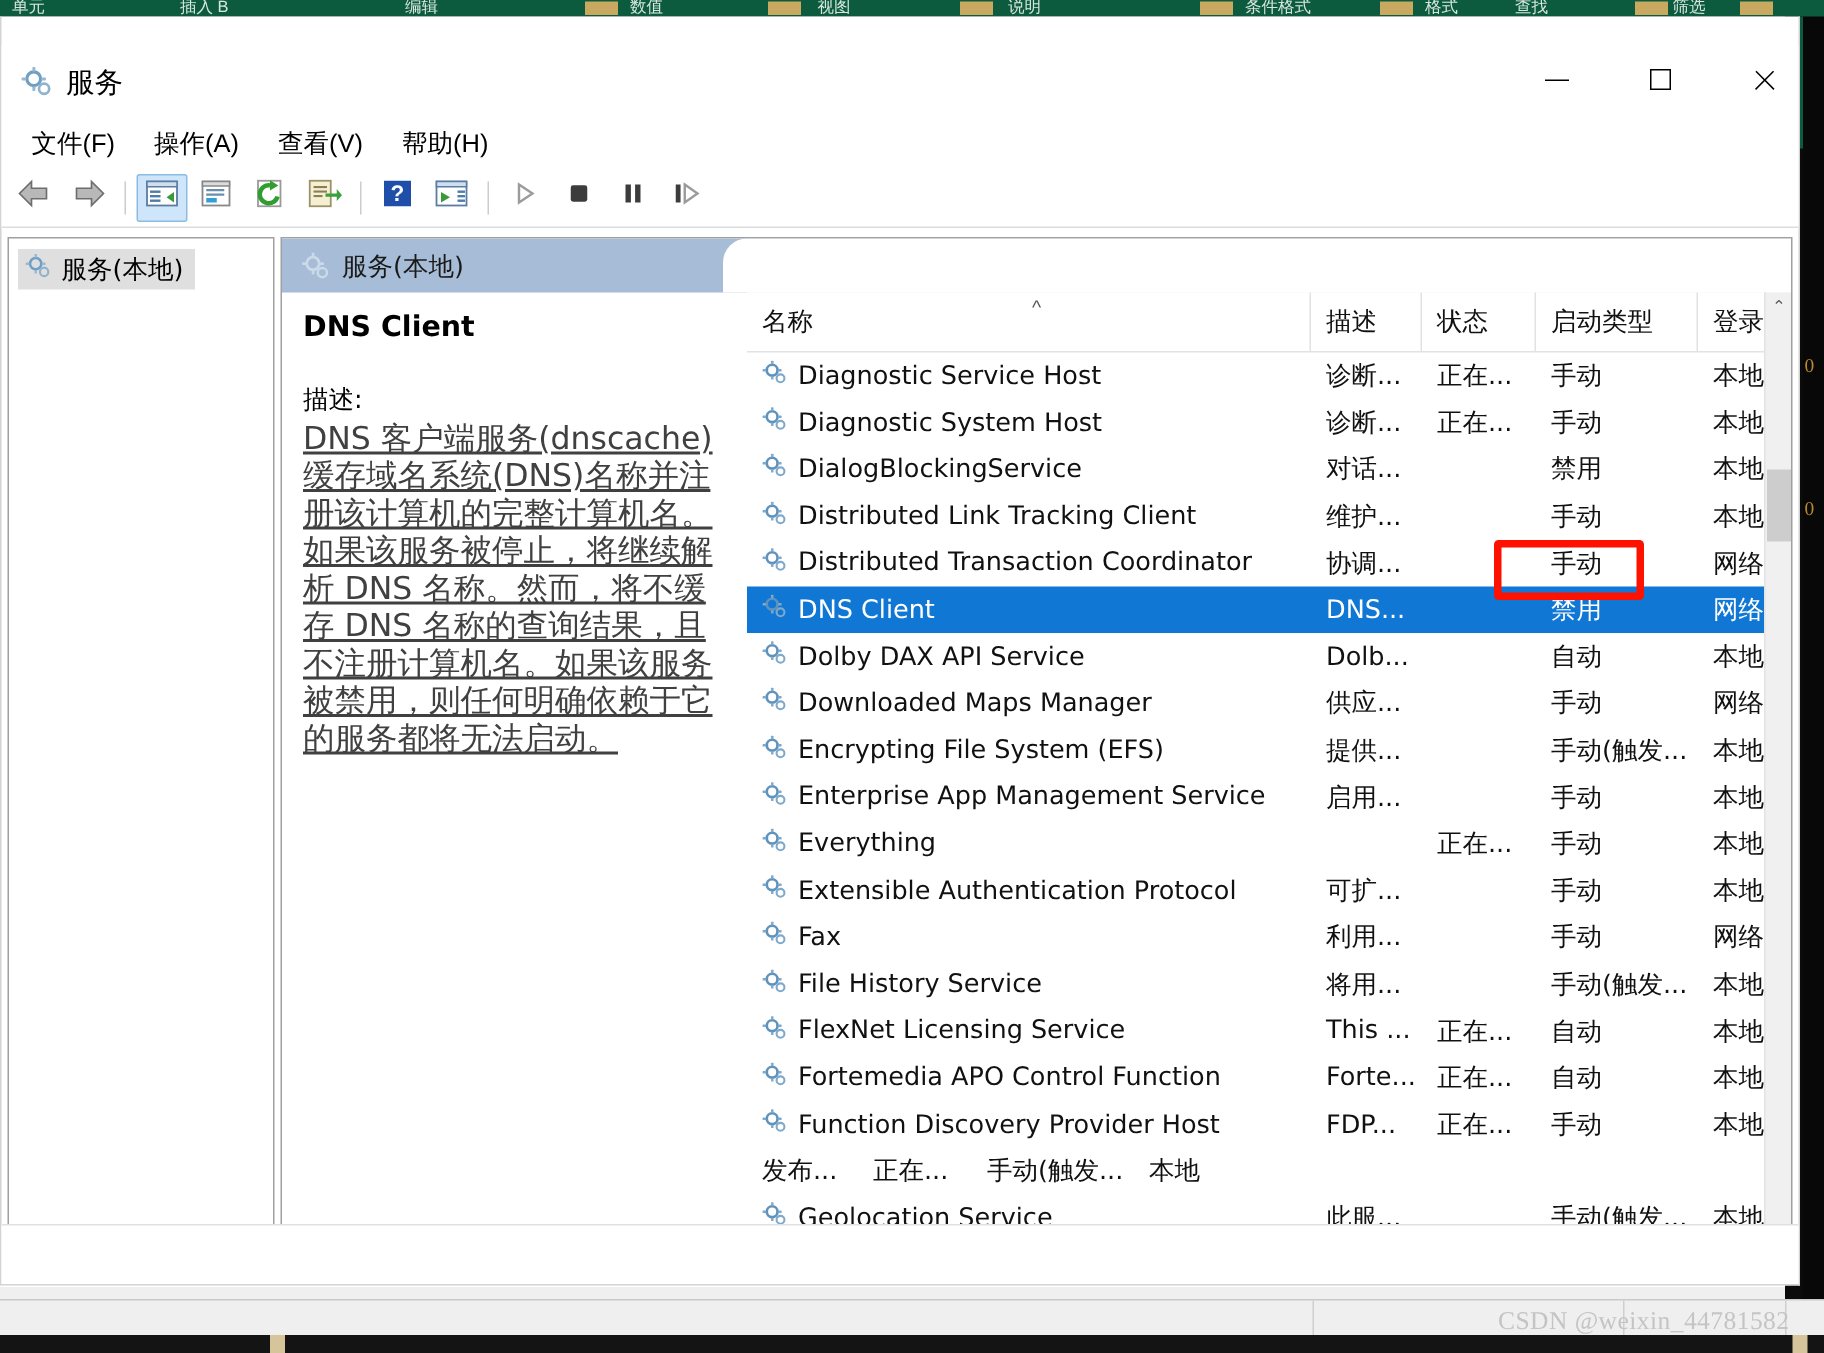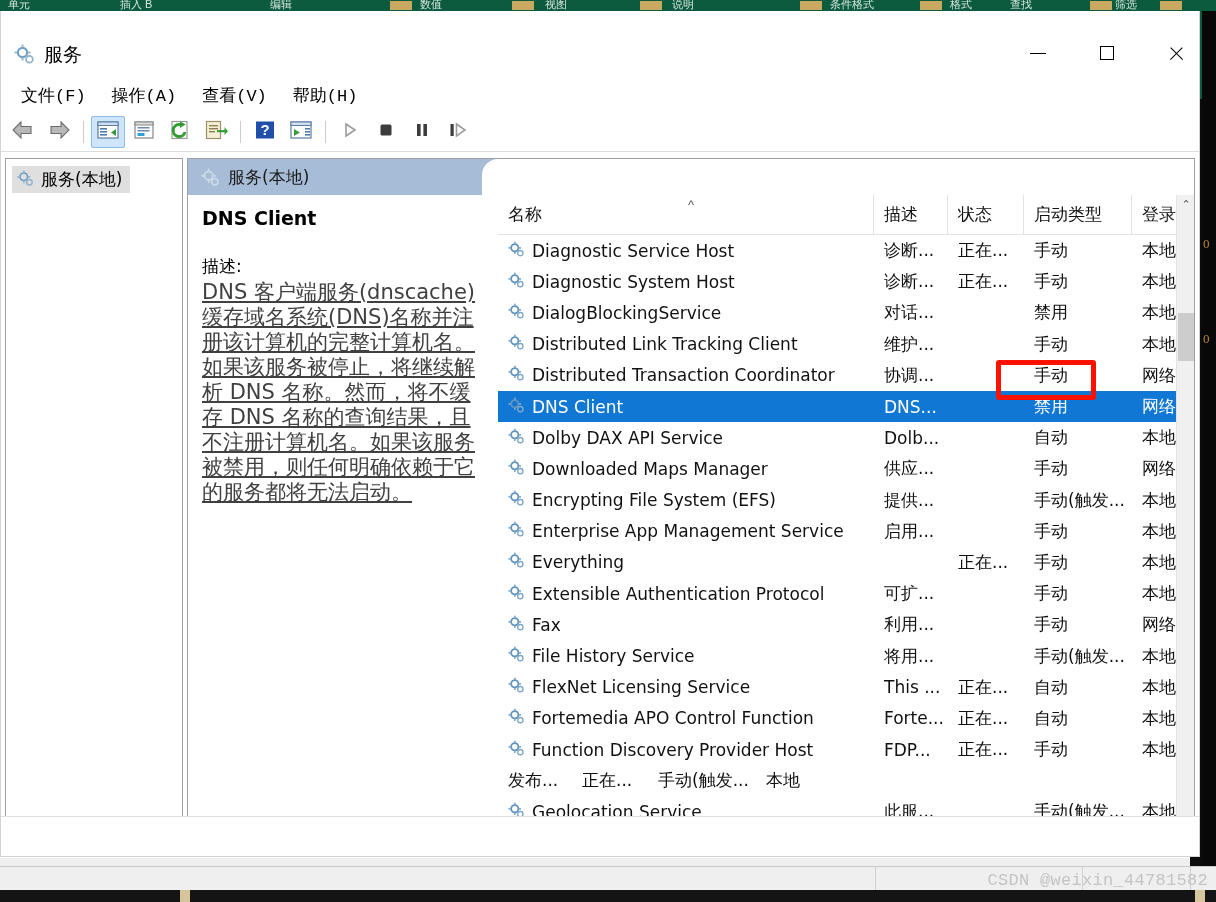--- a/index.html
+++ b/index.html
@@ -33,22 +33,22 @@
   }
   #bg-right-green{
     position:absolute; left:1190px; top:11px; width:12px; height:88px; background:#0d5b3f;
   }
   #bg-sheet-strip{
     position:absolute; left:0; top:866px; width:1216px; height:36px; background:#efefef;
     border-top:1px solid #c9c9c9;
   }
   #bg-sheet-strip .divider{ position:absolute; top:0; width:1px; height:36px; background:#cfcfcf; }
   .watermark{
-    position:absolute; right:8px; top:871px; font-size:17px; color:#c4c4c4;
-    font-family:Liberation Mono, monospace; letter-spacing:.3px; white-space:nowrap;
+    position:absolute; right:23px; top:871px; font-size:17px; color:#c4c4c4;
+    font-family:Liberation Serif, serif; letter-spacing:.3px; white-space:nowrap;
   }
   #bg-taskbar{
     position:absolute; left:0; top:890px; width:1216px; height:12px; background:#141414;
   }
   #bg-taskbar .tb-item{ position:absolute; top:0; width:10px; height:12px; background:#d6c49a; }
   #bg-shade-left{
     position:absolute; left:0; top:858px; width:1190px; height:8px; background:#efefef;
   }
 
   
@@ -80,21 +80,21 @@
   .wb-close::before{ transform:rotate(45deg); }
   .wb-close::after{ transform:rotate(-45deg); }
 
   
   #menubar{
     height:34px; background:#fff; display:flex; align-items:center;
     padding-left:10px; gap:6px;
   }
   #menubar .menu-item{
     padding:3px 10px; font-size:17px; color:#000; cursor:default;
-    font-family:Liberation Mono, monospace;
+    font-family:Liberation Sans, sans-serif;
   }
 
   
   #toolbar{
     height:40px; background:#fff; border-bottom:1px solid #dcdcdc;
     display:flex; align-items:center; padding-left:4px;
   }
   .tb-btn{
     width:34px; height:32px; display:flex; align-items:center; justify-content:center;
     cursor:default; border:1px solid transparent; border-radius:2px; margin:0 1px;

